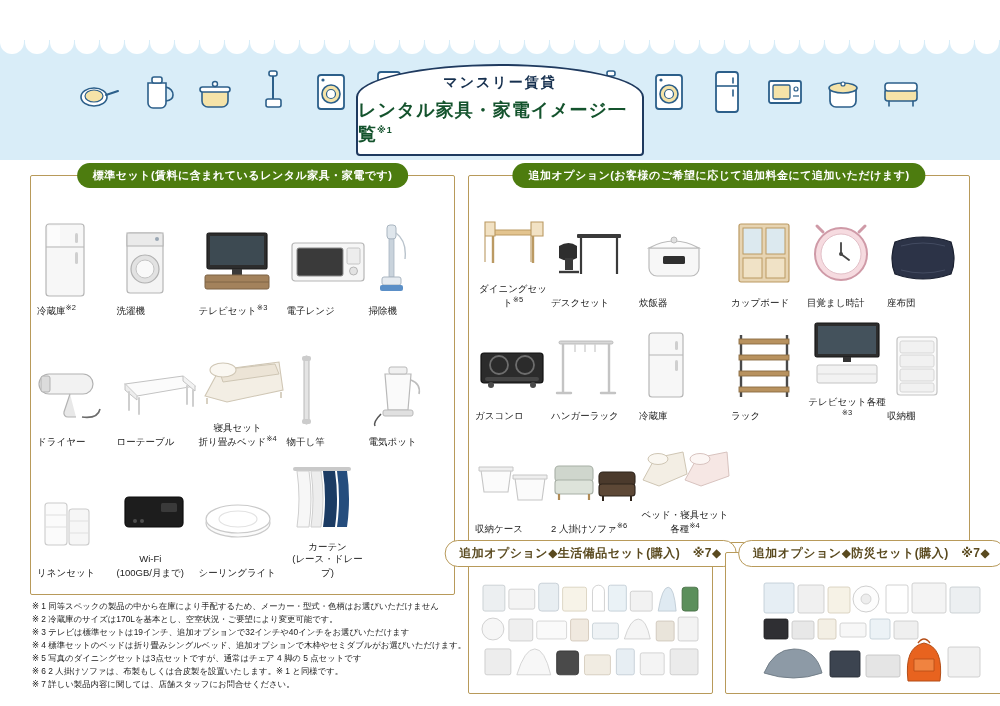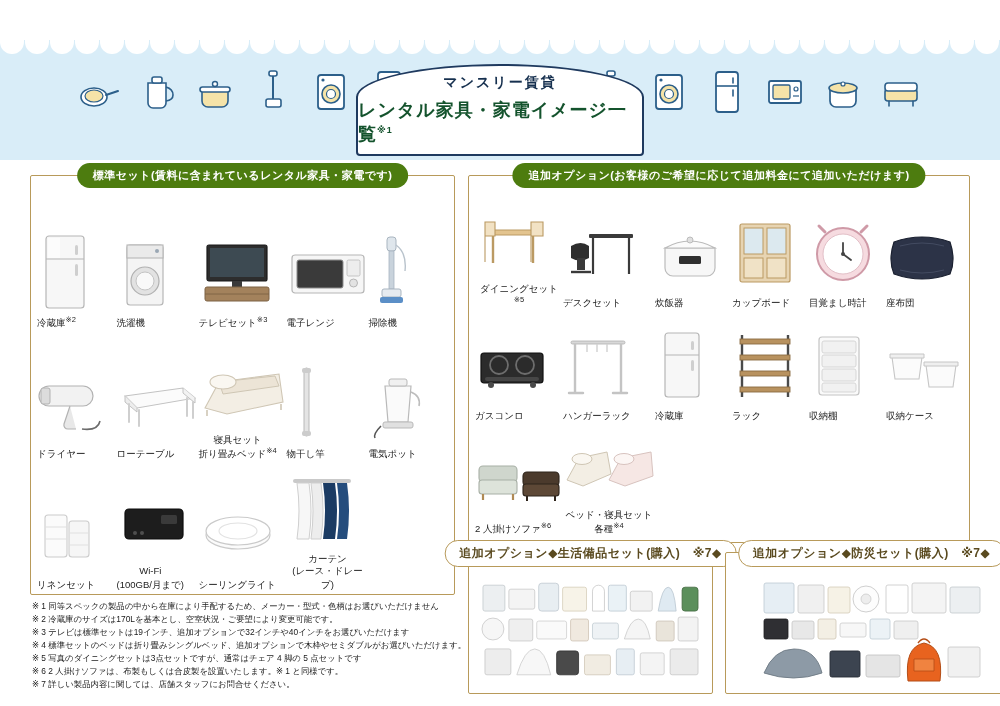--- a/index.html
+++ b/index.html
@@ -153,21 +153,21 @@
     margin-top: 3px;
     font-size: 9.5px;
     color: #222222;
     text-align: center;
     line-height: 1.25;
     white-space: pre-line;
   }
   .caption .sup { font-size: 7.5px; vertical-align: super; }
 
   #grid-standard {
-    left: 0; top: 22px;
+    left: 0; top: 10px;
     grid-template-columns: repeat(5, 1fr);
     grid-auto-rows: 131px;
     padding: 0 6px;
     row-gap: 0;
   }
   #grid-standard .thumb { height: 80px; }
 
   #grid-option {
     left: 0; top: 20px;
     grid-template-columns: repeat(6, 1fr);
@@ -696,20 +696,32 @@
               <path d="M10 8 v62 M56 8 v62" stroke="#4a4a4a" stroke-width="2.4"></path>
               <rect x="8" y="12" width="50" height="5" fill="#b8925f" stroke="#8a6c42" stroke-width="0.9"></rect>
               <rect x="8" y="28" width="50" height="5" fill="#b8925f" stroke="#8a6c42" stroke-width="0.9"></rect>
               <rect x="8" y="44" width="50" height="5" fill="#b8925f" stroke="#8a6c42" stroke-width="0.9"></rect>
               <rect x="8" y="60" width="50" height="5" fill="#b8925f" stroke="#8a6c42" stroke-width="0.9"></rect>
             </svg>
         </div>
         <div class="caption"><span>ラック</span><span class="sup"></span></div>
       </div>
 
+      <div class="item">
+        <div class="thumb">
+          <svg width="80" height="76" viewBox="0 0 80 76">
+              <rect x="8" y="8" width="64" height="34" rx="2" fill="#2d2d2d" stroke="#161616" stroke-width="1.2"></rect>
+              <rect x="11" y="11" width="58" height="28" fill="#44525c"></rect>
+              <rect x="36" y="42" width="8" height="5" fill="#333"></rect>
+              <rect x="10" y="50" width="60" height="18" rx="2" fill="#f2f2f2" stroke="#c4c4c4" stroke-width="1"></rect>
+              <path d="M10 59 h60" stroke="#d8d8d8" stroke-width="1"></path>
+            </svg>
+        </div>
+        <div class="caption"><span>テレビセット各種</span><span class="sup">※3</span></div>
+      </div>
 
       <div class="item">
         <div class="thumb">
           <svg width="60" height="76" viewBox="0 0 60 76">
               <rect x="10" y="10" width="40" height="58" rx="3" fill="#fafafa" stroke="#c4c4c4" stroke-width="1.2"></rect>
               <rect x="13" y="14" width="34" height="12" rx="2" fill="#f1f1f1" stroke="#d2d2d2" stroke-width="0.9"></rect>
               <rect x="13" y="28" width="34" height="12" rx="2" fill="#f1f1f1" stroke="#d2d2d2" stroke-width="0.9"></rect>
               <rect x="13" y="42" width="34" height="12" rx="2" fill="#f1f1f1" stroke="#d2d2d2" stroke-width="0.9"></rect>
               <rect x="13" y="56" width="34" height="9" rx="2" fill="#f1f1f1" stroke="#d2d2d2" stroke-width="0.9"></rect>
             </svg>

